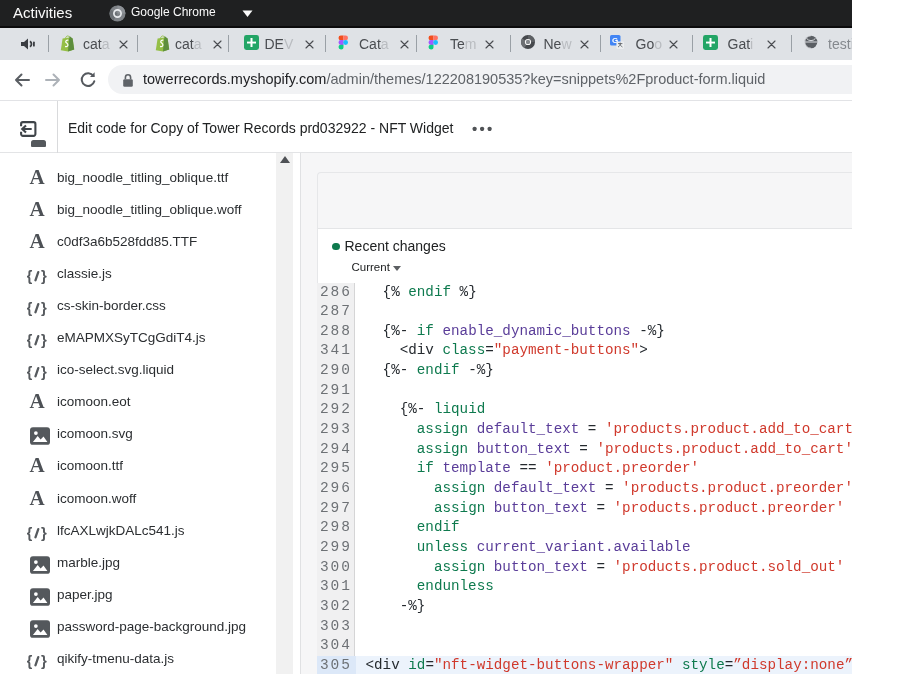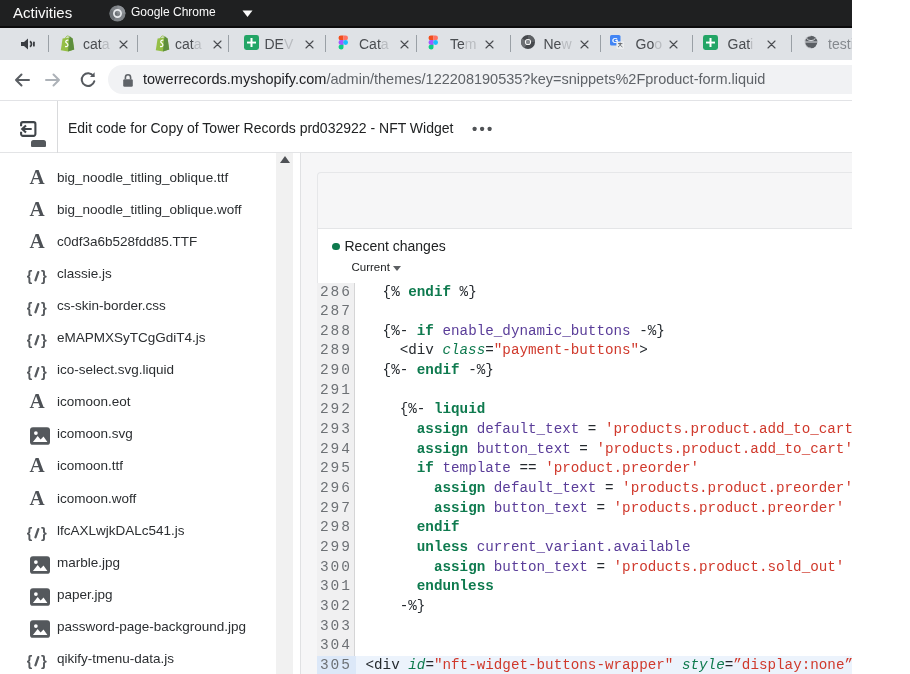--- a/index.html
+++ b/index.html
@@ -56,22 +56,22 @@
 #recent .dot { position:absolute; left:14px; top:13.5px; width:7.5px; height:7.5px; border-radius:50%; background:#0e7a4e; }
 #recent .rc { position:absolute; left:26.5px; top:8.5px; font-size:14px; color:#202223; }
 #recent .cur { position:absolute; left:33.5px; top:32px; font-size:11.5px; color:#202223; }
 #recent .caret { position:absolute; left:74.5px; top:37px; width:0; height:0; border-left:4.5px solid transparent; border-right:4.5px solid transparent; border-top:5px solid #5c5f62; }
 
 
 #code { position:absolute; left:317px; top:283px; width:593px; height:391px; background:#fff; font-family:"Liberation Mono", monospace; font-size:14.25px; line-height:19.65px; }
 #gutter { position:absolute; left:0; top:0; width:38px; height:391px; background:#f0f0f1; border-right:1px solid #d5d5d6; }
 .gl { position:absolute; z-index:4; right:2px; font-size:14.5px; color:#6d7175; text-align:right; width:36px; letter-spacing:2px; }
 .cl { position:absolute; left:48.5px; white-space:pre; color:#24292e; }
-.k { color:#0e7a4e; font-weight:bold; }
-.g { color:#0e7a4e;font-style:italic; }
+.k { color:#0e7a4e; font-weight:normal; }
+.g { color:#0e7a4e; }
 .v { color:#5a3d99; }
 .s { color:#d0392c; }
 .t { color:#8a63cc; }
 #hl { position:absolute; left:39px; top:373.35px; width:537px; height:19.65px; background:#ecf3fc; }
 #hlg { position:absolute; left:0px; top:373.35px; width:39px; height:19.65px; background:#dce8f8; z-index:3; }
 #cursor { position:absolute; left:546.5px; top:374px; width:2.5px; height:18px; background:#111; }
 </style>
 </head>
 <body>
 <div id="screen">
@@ -355,21 +355,21 @@
       <div class="caret"></div>
     </div>
   </div>
 
   <div id="code">
     <div id="hl"></div>
     <div id="gutter">
         <div class="gl" style="top:-0.5px">286</div>
         <div class="gl" style="top:19.15px">287</div>
         <div class="gl" style="top:38.8px">288</div>
-        <div class="gl" style="top:58.449999999999996px">289</div>
+        <div class="gl" style="top:58.449999999999996px">341</div>
         <div class="gl" style="top:78.1px">290</div>
         <div class="gl" style="top:97.75px">291</div>
         <div class="gl" style="top:117.39999999999999px">292</div>
         <div class="gl" style="top:137.04999999999998px">293</div>
         <div class="gl" style="top:156.7px">294</div>
         <div class="gl" style="top:176.35px">295</div>
         <div class="gl" style="top:196px">296</div>
         <div class="gl" style="top:215.64999999999998px">297</div>
         <div class="gl" style="top:235.29999999999998px">298</div>
         <div class="gl" style="top:254.95px">299</div>

